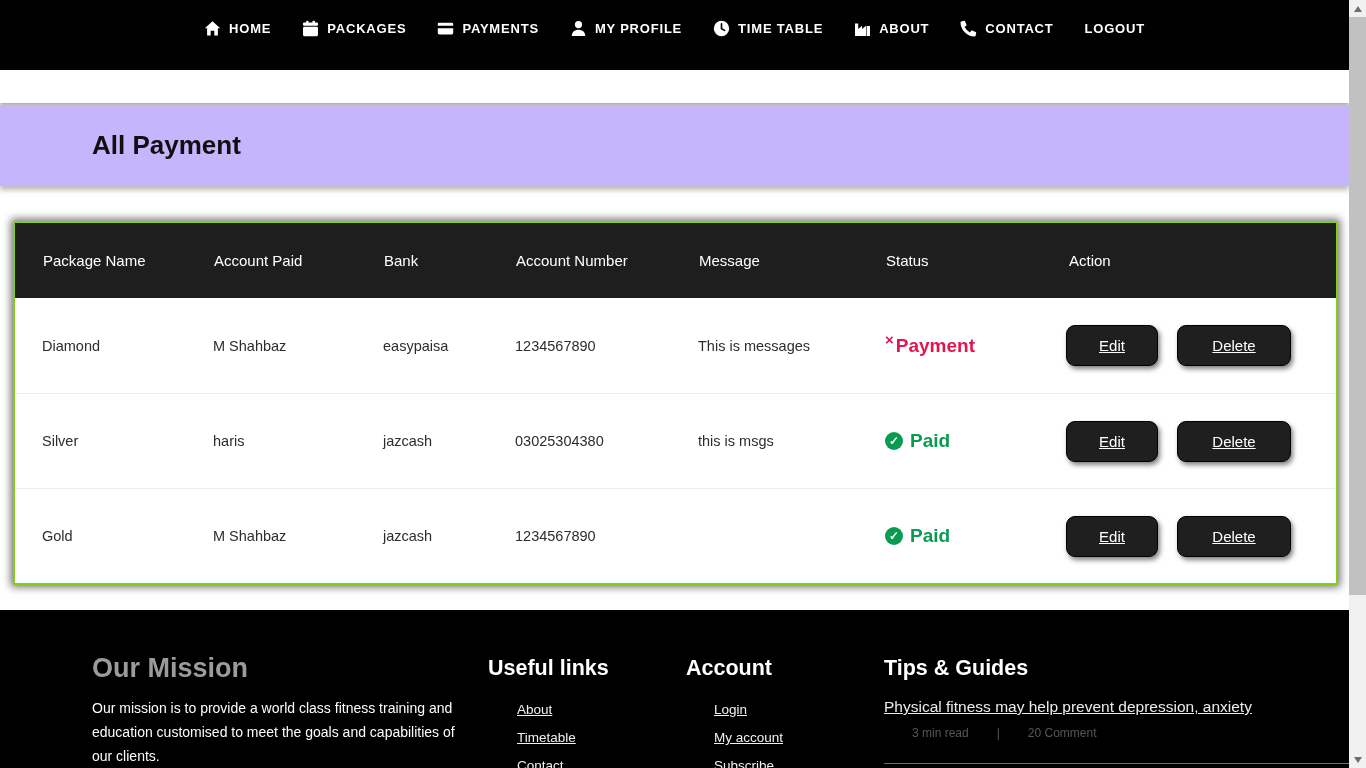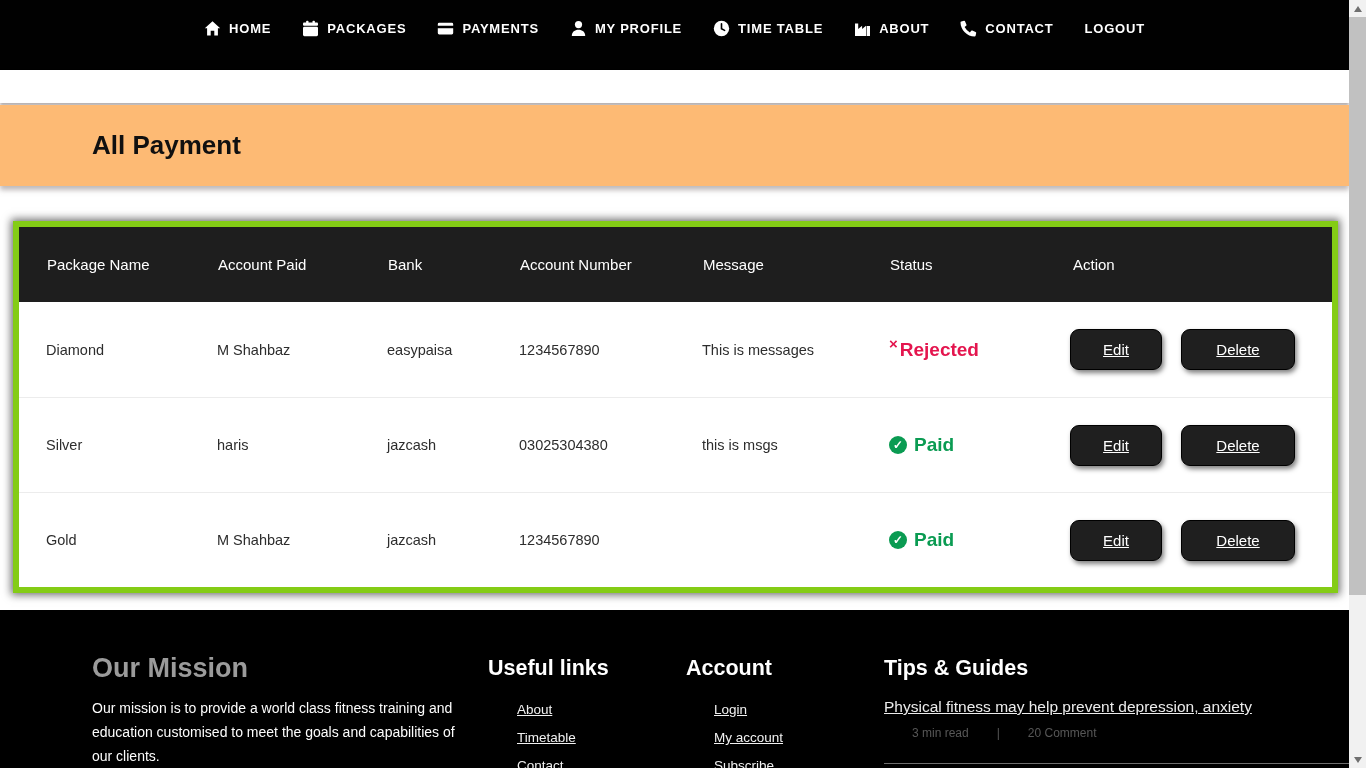--- a/index.html
+++ b/index.html
@@ -9,27 +9,27 @@
   
   .navbar { position:absolute; top:0; left:0; width:1349px; height:80px; background:#010101;
             display:flex; justify-content:center; align-items:flex-start; padding-top:17px; gap:31px; }
   .nav-item { display:inline-flex; align-items:center; gap:8px; color:#fff; font-size:13px;
               font-weight:bold; letter-spacing:0.8px; text-decoration:none; cursor:pointer; height:22px; }
   .nav-icon { display:inline-flex; width:17px; height:17px; align-items:center; justify-content:center; }
 
   
   .top-strip { position:absolute; top:70px; left:0; width:1349px; height:33px; background:#fff;
                box-shadow:0 3px 3px rgba(125,115,115,0.55); }
-  .heading-card { position:absolute; top:105px; left:0; width:1349px; height:81px; background:#fdba74;
+  .heading-card { position:absolute; top:105px; left:0; width:1349px; height:81px; background:#c4b5fd;
                   box-shadow:0 4px 5px rgba(125,115,115,0.5); }
   .heading-card h1 { font-size:26px; font-weight:bold; color:#101010; padding:25px 0 0 92px; }
 
   
   .table-card { position:absolute; top:221px; left:13px; width:1325px; background:#fff;
-                border:6px solid #84cc16; box-shadow:0 0 8px 2px rgba(15,15,15,0.6); }
+                border:2px solid #84cc16; box-shadow:0 0 8px 2px rgba(15,15,15,0.6); }
   .tgrid { display:grid; grid-template-columns:171px 170px 132px 183px 187px 183px 1fr; align-items:center; }
   .thead { height:75px; background:#1e1e1e; color:#fff; }
   .th { padding-left:28px; font-size:15px; font-weight:normal; }
   .trow { height:95px; border-top:1px solid #ececec; background:#fff; }
   .trow:first-of-type { border-top:none; }
   .cell { padding-left:27px; font-size:14.5px; color:#2d2d2d; }
   .status-cell { font-size:19px; font-weight:bold; display:flex; align-items:center; }
   .reject-x { font-size:15px; font-weight:bold; margin-right:2px; position:relative; top:-6px; }
   .paid-circle { width:18px; height:18px; border-radius:50%; color:#fff; font-size:12px; font-weight:bold;
                  display:inline-flex; align-items:center; justify-content:center; margin-right:7px; }
@@ -160,21 +160,21 @@
     </div>
   <div id="tbody">
   <div class="trow tgrid">
     <div class="cell">Diamond</div>
     <div class="cell">M Shahbaz</div>
     <div class="cell">easypaisa</div>
     <div class="cell">1234567890</div>
     <div class="cell">This is messages</div>
     <div class="cell status-cell">
       <span class="status-icon reject-x" style="color: rgb(228, 21, 78);">×</span>
-      <span class="status-label" style="color: rgb(228, 21, 78);">Rejected</span>
+      <span class="status-label" style="color: rgb(228, 21, 78);">Payment</span>
     </div>
     <div class="cell action-cell">
       <button class="btn btn-edit">Edit</button>
       <button class="btn btn-delete">Delete</button>
     </div>
   </div>
 
   <div class="trow tgrid">
     <div class="cell">Silver</div>
     <div class="cell">haris</div>

